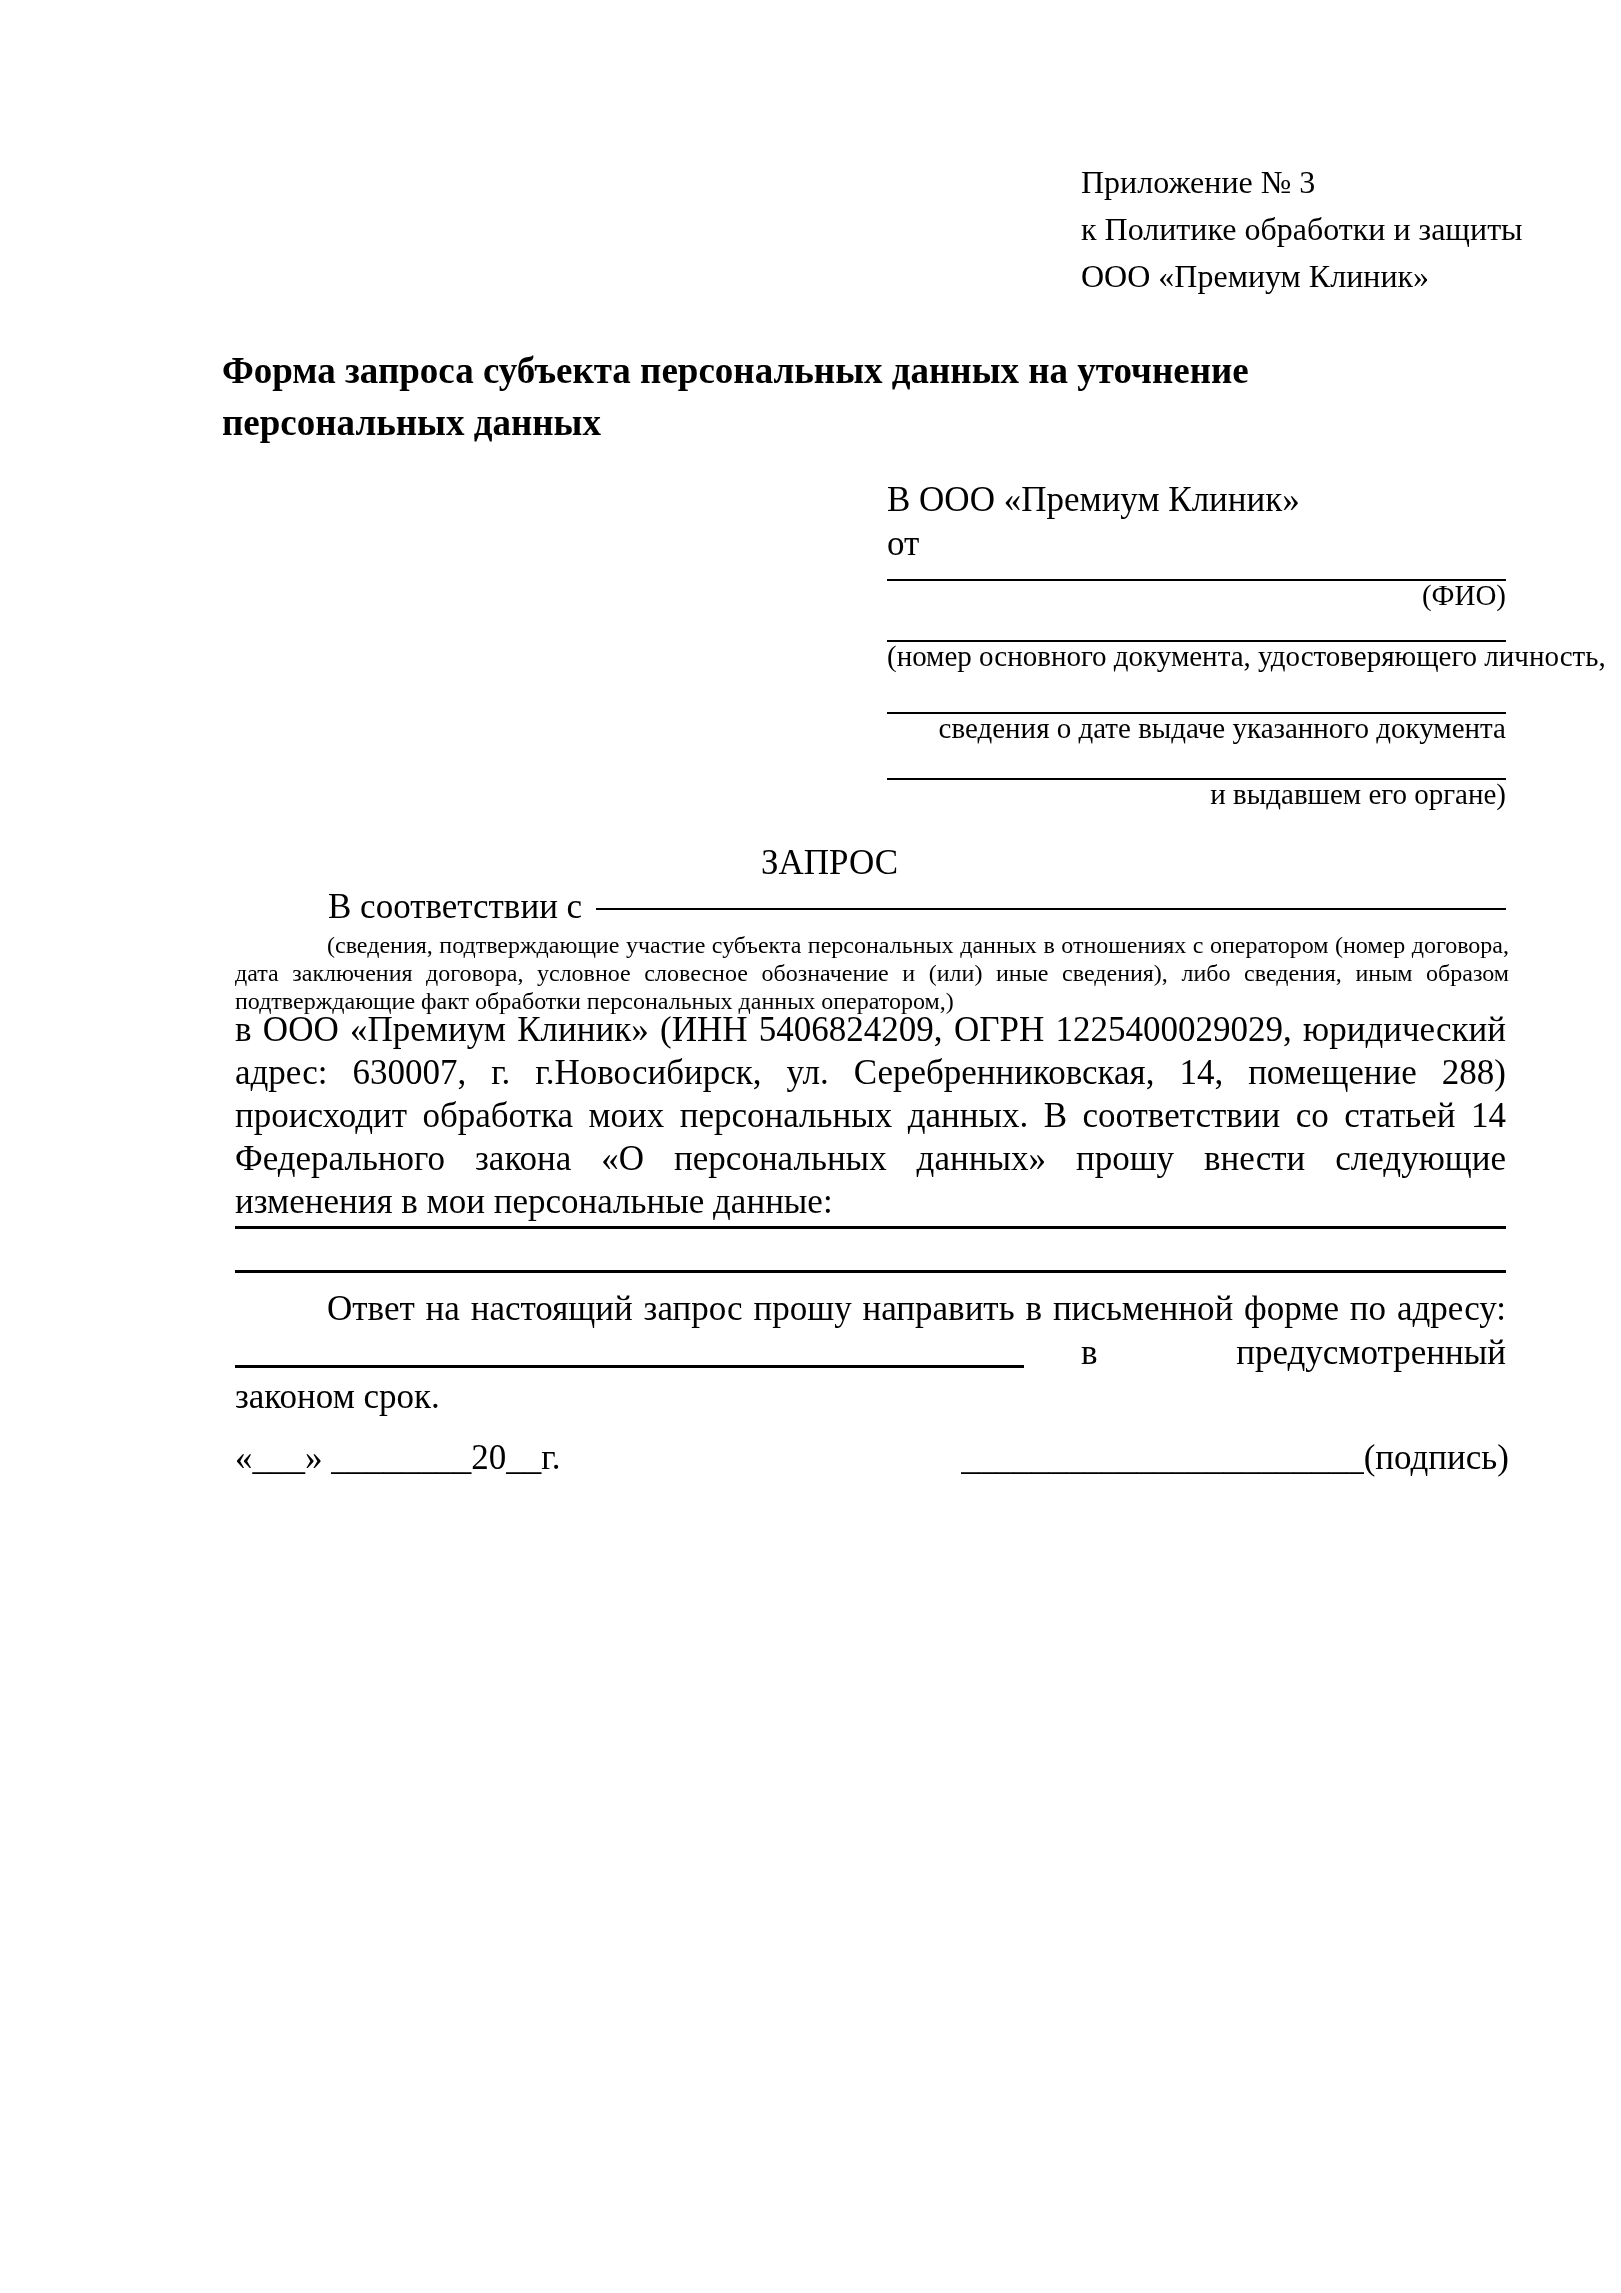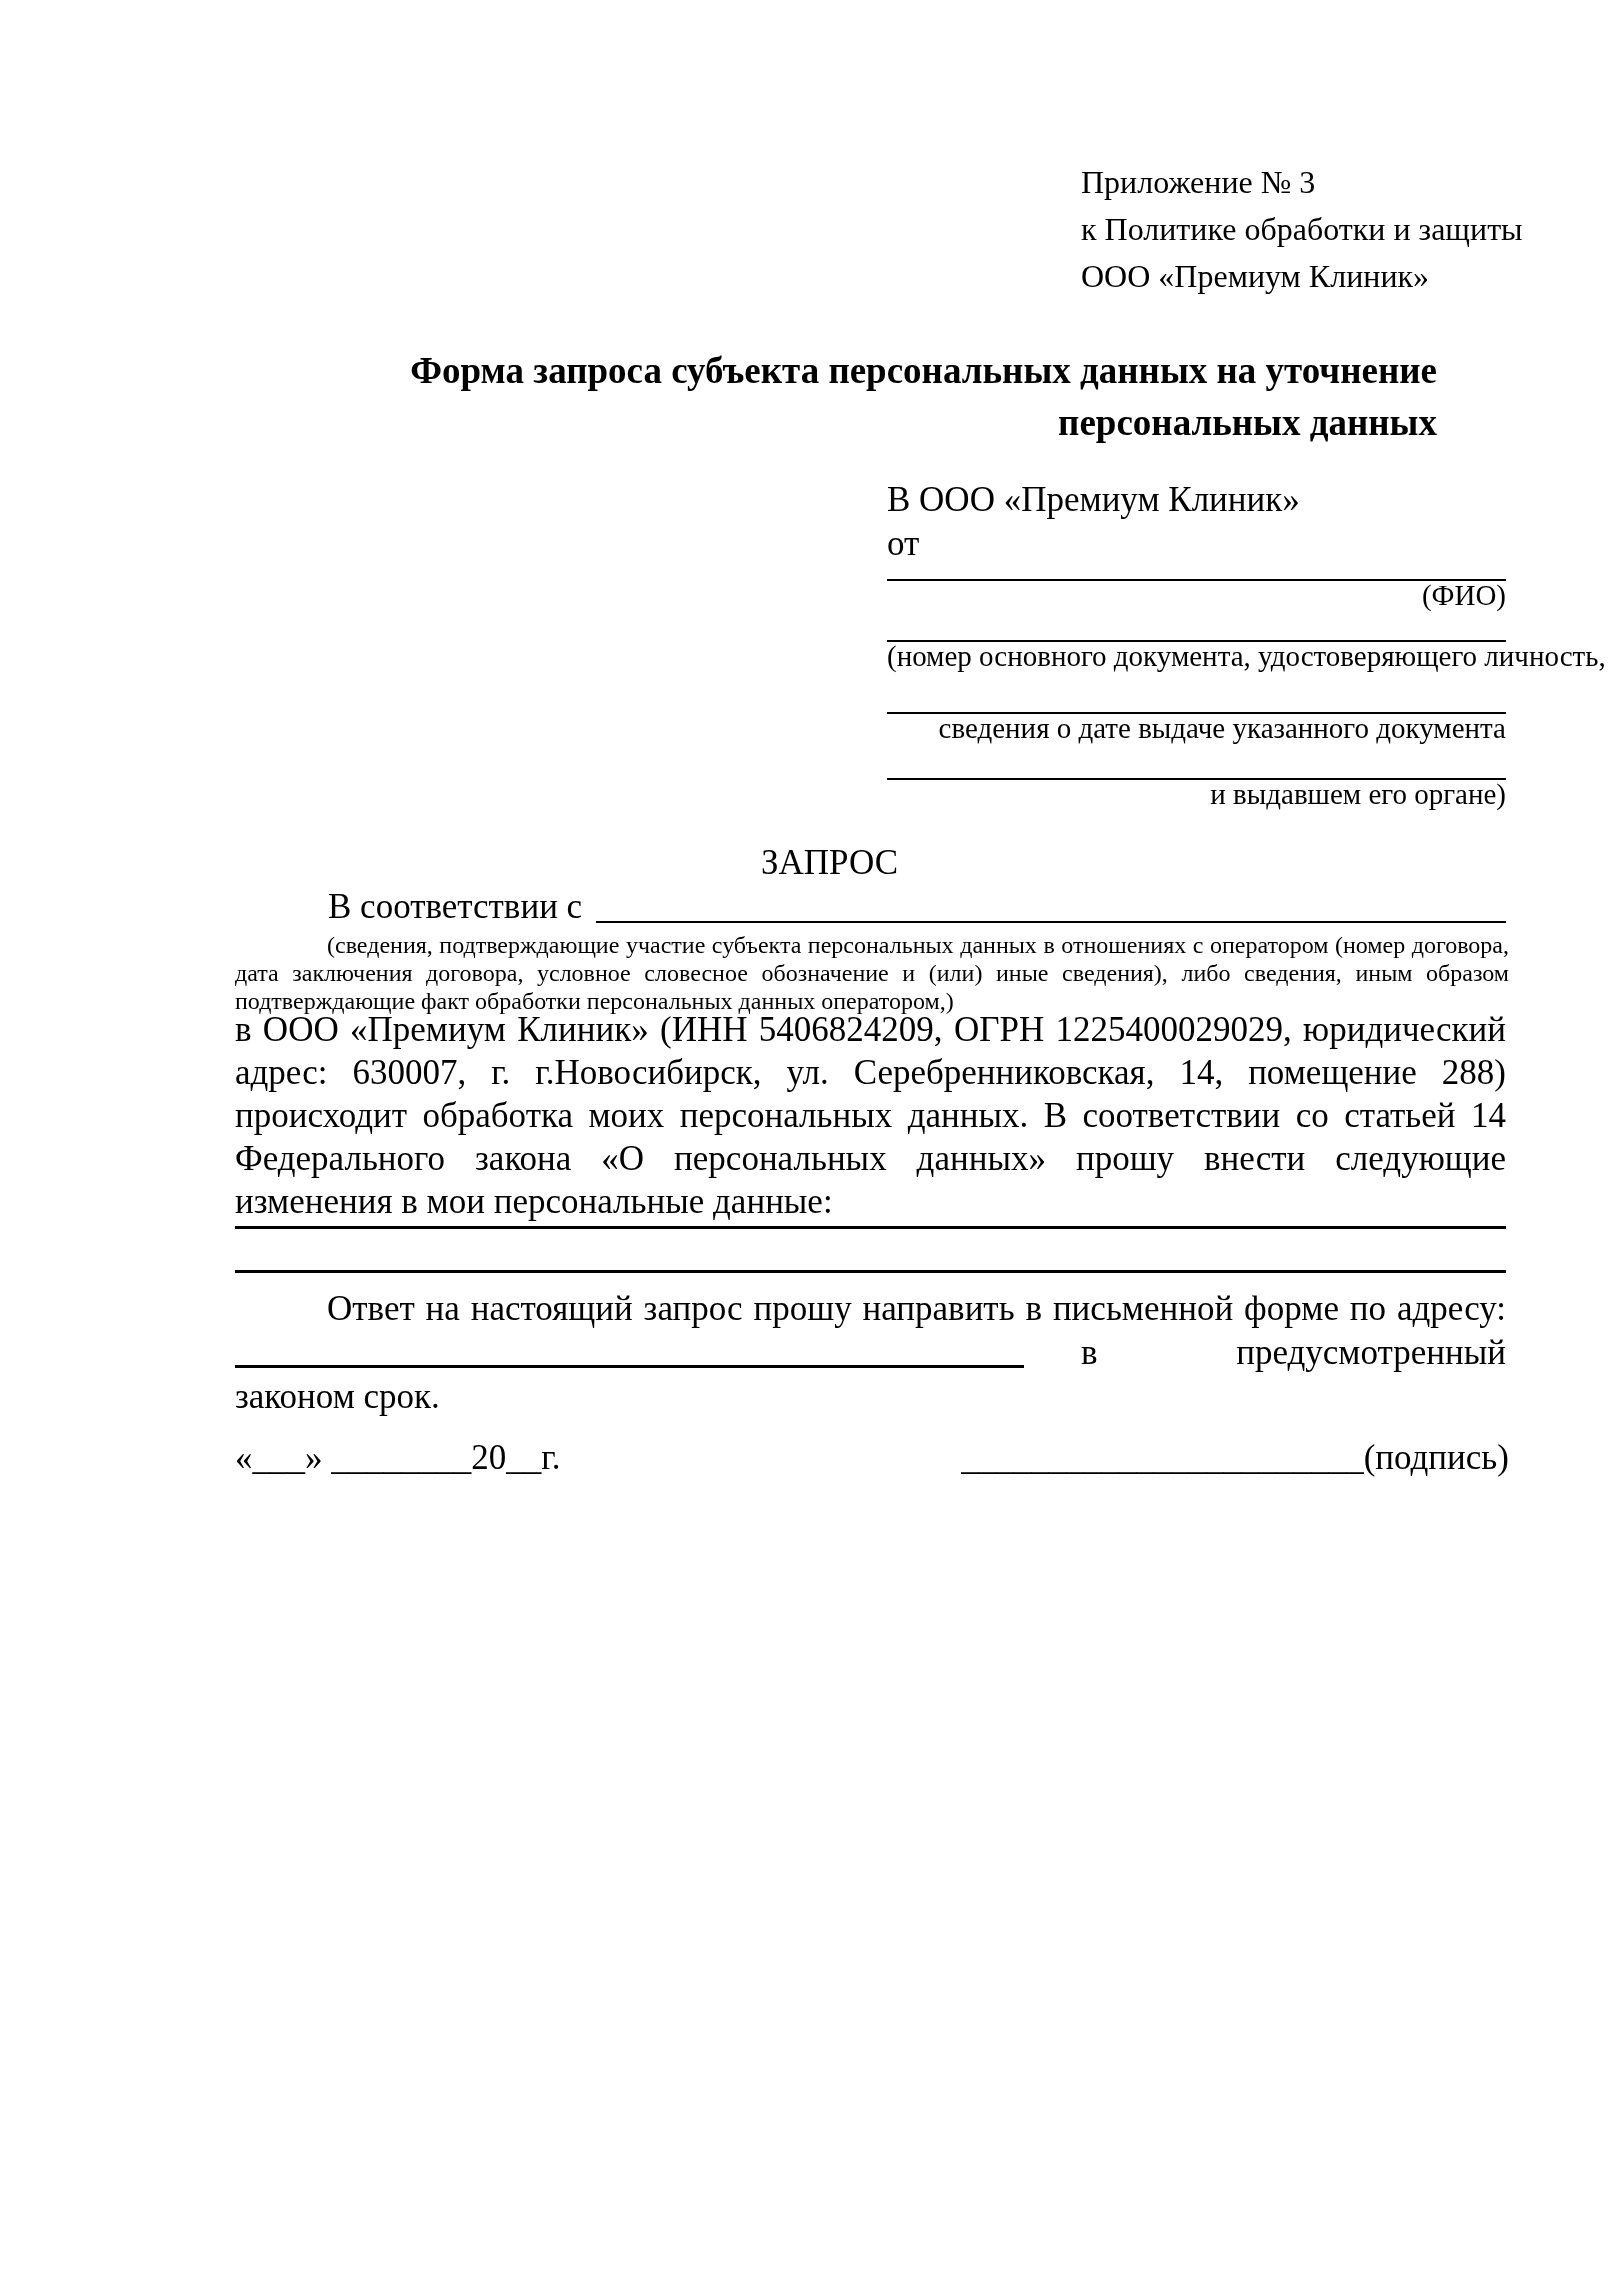--- a/index.html
+++ b/index.html
@@ -9,33 +9,33 @@
     background:#ffffff;
     color:#000;
     font-family:"Liberation Serif","DejaVu Serif",serif;
     font-size:35px;
     margin:0 auto;
     overflow:hidden;
   }
   
   .appendix { position:absolute; left:1081px; top:159px; font-size:32px; line-height:47px; white-space:nowrap; }
   
-  .doc-title { position:absolute; left:222px; top:345px; width:1215px; text-align:right; font-weight:bold; font-size:37px; line-height:52px; }
+  .doc-title { position:absolute; left:222px; top:345px; width:1215px; text-align:left; font-weight:bold; font-size:37px; line-height:52px; }
   
   .addressee { position:absolute; left:887px; top:478px; width:619px; line-height:44px; }
   .rule { height:0; border-top:2px solid #000; }
   .rule.r1 { margin-top:12.7px; }
   .rule.r2 { margin-top:30px; }
   .rule.r3 { margin-top:41px; }
   .rule.r4 { margin-top:35px; }
   .caption { font-size:29px; line-height:29px; text-align:right; white-space:nowrap; }
   
   .request-heading { position:absolute; left:222px; top:841px; width:1215px; text-align:center; line-height:44px; }
   
-  .lead-row { position:absolute; left:235px; top:885px; width:1271px; display:flex; align-items:flex-end; line-height:44px; }
+  .lead-row { position:absolute; left:235px; top:885px; width:1271px; display:flex; align-items:center; line-height:44px; }
   .lead-text { margin-left:93px; white-space:nowrap; padding-right:13.7px; }
   .lead-fill { flex:1; border-bottom:2.9px solid #000; height:9.8px; margin-bottom:5.9px; }
   
   .note { position:absolute; left:235px; top:931px; width:1274px; font-size:24px; line-height:28px; text-align:justify; text-indent:92px; }
   
   .body-par { position:absolute; left:235px; top:1008px; width:1271px; line-height:43px; text-align:justify; }
   
   .bl { position:absolute; left:235px; width:1271px; height:2.9px; background:#000; }
   .bl1 { top:1226px; }
   .bl2 { top:1270px; }

